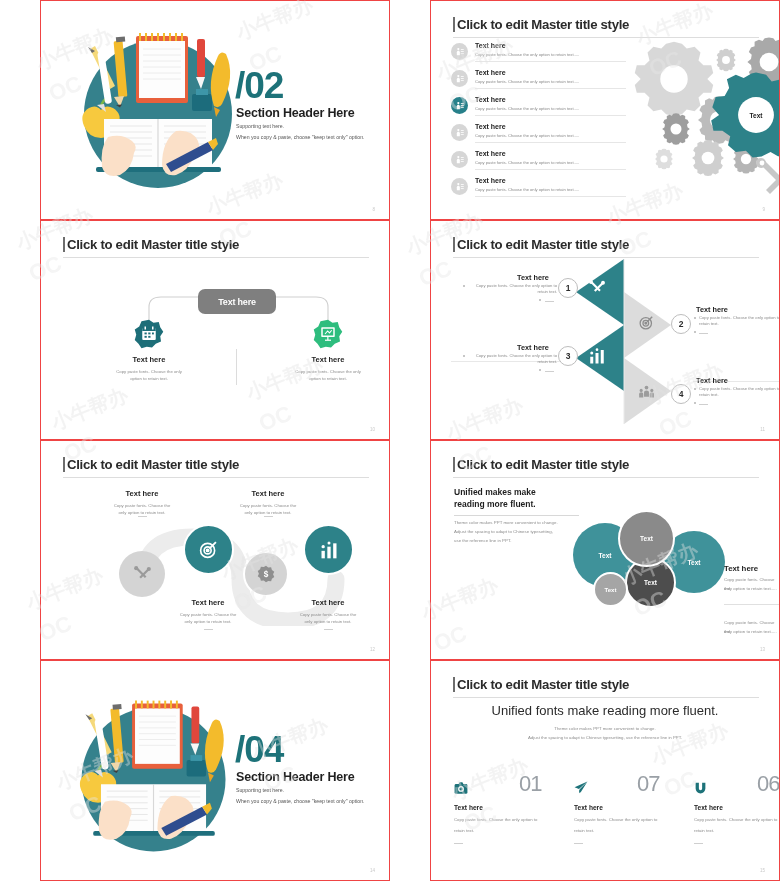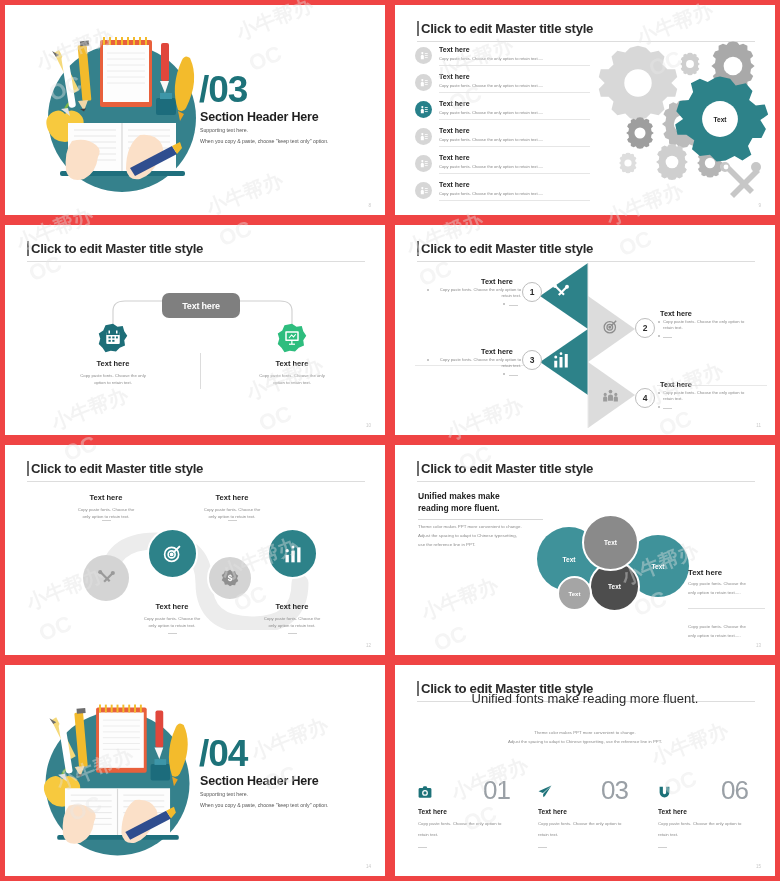--- a/index.html
+++ b/index.html
@@ -12,22 +12,23 @@
   .deck {
     width: 780px; height: 881px;
     display: grid;
     grid-template-columns: 390px 390px;
     grid-template-rows: 220px 220px 220px 221px;
     background: #ffffff;
   }
   .slide {
     position: relative;
     background: #ffffff;
-    border: 5px solid #ef4444;
+    border: 1px solid #ef4444;
     overflow: hidden;
+    margin-left: 40px;
   }
   .wm {
     position: absolute; inset: 0;
     pointer-events: none;
     opacity: 0.55;
     z-index: 40;
   }
   
   .title {
     position: absolute;
@@ -121,21 +122,21 @@
   .c-h { position: absolute; font-size: 7.5px; font-weight: bold; color: #1f1f1f; text-align: center; }
   .c-b { position: absolute; font-size: 4.3px; color: #8d8d8d; text-align: center; line-height: 1.5; }
 
   
   .venn { position: absolute; border-radius: 50%; display:flex; align-items:center; justify-content:center;
           color:#fff; font-weight: bold; }
   .lead-h { position: absolute; font-size: 8.5px; font-weight: bold; color: #1f1f1f; line-height: 1.5; }
   .lead-b { position: absolute; font-size: 4.4px; color: #8d8d8d; line-height: 2.0; }
 
   
-  .bignum { position: absolute; font-size: 26px; color: #9aa0a6; font-weight: normal; letter-spacing: -1px; }
+  .bignum { position: absolute; font-size: 22px; color: #9aa0a6; font-weight: normal; letter-spacing: -1px; }
   .n-h { position: absolute; font-size: 6.6px; font-weight: bold; color: #1f1f1f; }
   .n-b { position: absolute; font-size: 4.3px; color: #8d8d8d; line-height: 1.85; }
   .center-h { position: absolute; font-size: 13px; color: #2b2b2b; text-align: center; width: 100%; }
   .center-b { position: absolute; font-size: 4.3px; color: #8d8d8d; text-align: center; width: 100%; line-height: 1.9; }
 </style>
 </head>
 <body>
 
 <div class="deck">
 
@@ -205,21 +206,21 @@
           <line x1="98" y1="125" x2="140" y2="125"></line>
       </g>
 
       <path d="M42 118 q14 -4 24 4 q6 5 2 12 q-2 16 -14 22 q-14 4 -18 -8 q-2 -20 6 -30 z" fill="#fbe0c8"></path>
       <path d="M110 112 q16 -2 22 10 q4 10 -4 16 q-6 14 -18 18 q-12 2 -14 -10 q0 -24 14 -34 z" fill="#fbe0c8"></path>
 
       <path d="M100 145 l42 -22 l5 8 l-42 22 z" fill="#2f4d8f"></path>
       <path d="M142 123 l8 -4 l2 6 l-5 6 z" fill="#f3bb2c"></path>
     </svg>
 
-    <div class="sec-num" style="left:194px;top:66px;">/03</div>
+    <div class="sec-num" style="left:194px;top:66px;">/02</div>
     <div class="sec-head" style="left:195px;top:105px;">Section Header Here</div>
     <div class="sec-sub1" style="left:195px;top:122px;">Supporting text here.</div>
     <div class="sec-sub2" style="left:195px;top:133px;">When you copy &amp; paste, choose "keep text only" option.</div>
     <div class="pgnum">8</div>
   </div>
 
   <div class="slide">
     <div class="title-tick"></div>
     <div class="title">Click to edit Master title style</div>
     <div class="title-rule"></div>
@@ -685,42 +686,42 @@
     <div class="sec-sub1" style="left:195px;top:126px;">Supporting text here.</div>
     <div class="sec-sub2" style="left:195px;top:137px;">When you copy &amp; paste, choose "keep text only" option.</div>
     <div class="pgnum">14</div>
   </div>
 
   <div class="slide">
     <div class="title-tick"></div>
     <div class="title">Click to edit Master title style</div>
     <div class="title-rule"></div>
 
-    <div class="center-h" style="top:26px;">Unified fonts make reading more fluent.</div>
+    <div class="center-h" style="top:42px;">Unified fonts make reading more fluent.</div>
     <div class="center-b" style="top:64px;">Theme color makes PPT more convenient to change.</div>
     <div class="center-b" style="top:73px;">Adjust the spacing to adapt to Chinese typesetting, use the reference line in PPT.</div>
 
     <svg style="position:absolute;left:23px;top:120px;" width="14" height="14" viewBox="0 0 24 24" fill="#1d7279">
       <rect x="1" y="5" width="22" height="17" rx="2.5"></rect>
       <path d="M8 5 l1.6 -3 h4.8 l1.6 3 z"></path>
       <circle cx="12" cy="13.5" r="5" fill="#ffffff"></circle>
         <circle cx="12" cy="13.5" r="2.8" fill="#1d7279"></circle>
     </svg>
     <div class="bignum" style="left:88px;top:110px;">01</div>
     <div class="n-h" style="left:23px;top:143px;">Text here</div>
     <div class="n-b" style="left:23px;top:155px;">Copy paste fonts. Choose the only option to</div>
     <div class="n-b" style="left:23px;top:166px;">retain text.</div>
     <div class="dash" style="left:23px;top:182px;"></div>
 
     <svg style="position:absolute;left:143px;top:120px;" width="14" height="14" viewBox="0 0 24 24" fill="#1d7279">
       <path d="M23 1 L1 10.5 l7.5 3 z"></path>
         <path d="M23 1 L11 20 l-1.6 -5.6 z"></path>
         <path d="M8.8 15 l0 6 l3.1 -3.6 z"></path>
     </svg>
-    <div class="bignum" style="left:206px;top:110px;">03</div>
+    <div class="bignum" style="left:206px;top:110px;">07</div>
     <div class="n-h" style="left:143px;top:143px;">Text here</div>
     <div class="n-b" style="left:143px;top:155px;">Copy paste fonts. Choose the only option to</div>
     <div class="n-b" style="left:143px;top:166px;">retain text.</div>
     <div class="dash" style="left:143px;top:182px;"></div>
 
     <svg style="position:absolute;left:263px;top:120px;" width="13" height="13" viewBox="0 0 24 24" fill="#1d7279">
       <path d="M3 3 h6 v11 a3 3 0 0 0 6 0 V3 h6 v11 a9 9 0 0 1 -18 0 z"></path>
       <rect x="3" y="16" width="6" height="4.5" fill="#ffffff" opacity="0"></rect>
     </svg>
     <div class="bignum" style="left:326px;top:110px;">06</div>

